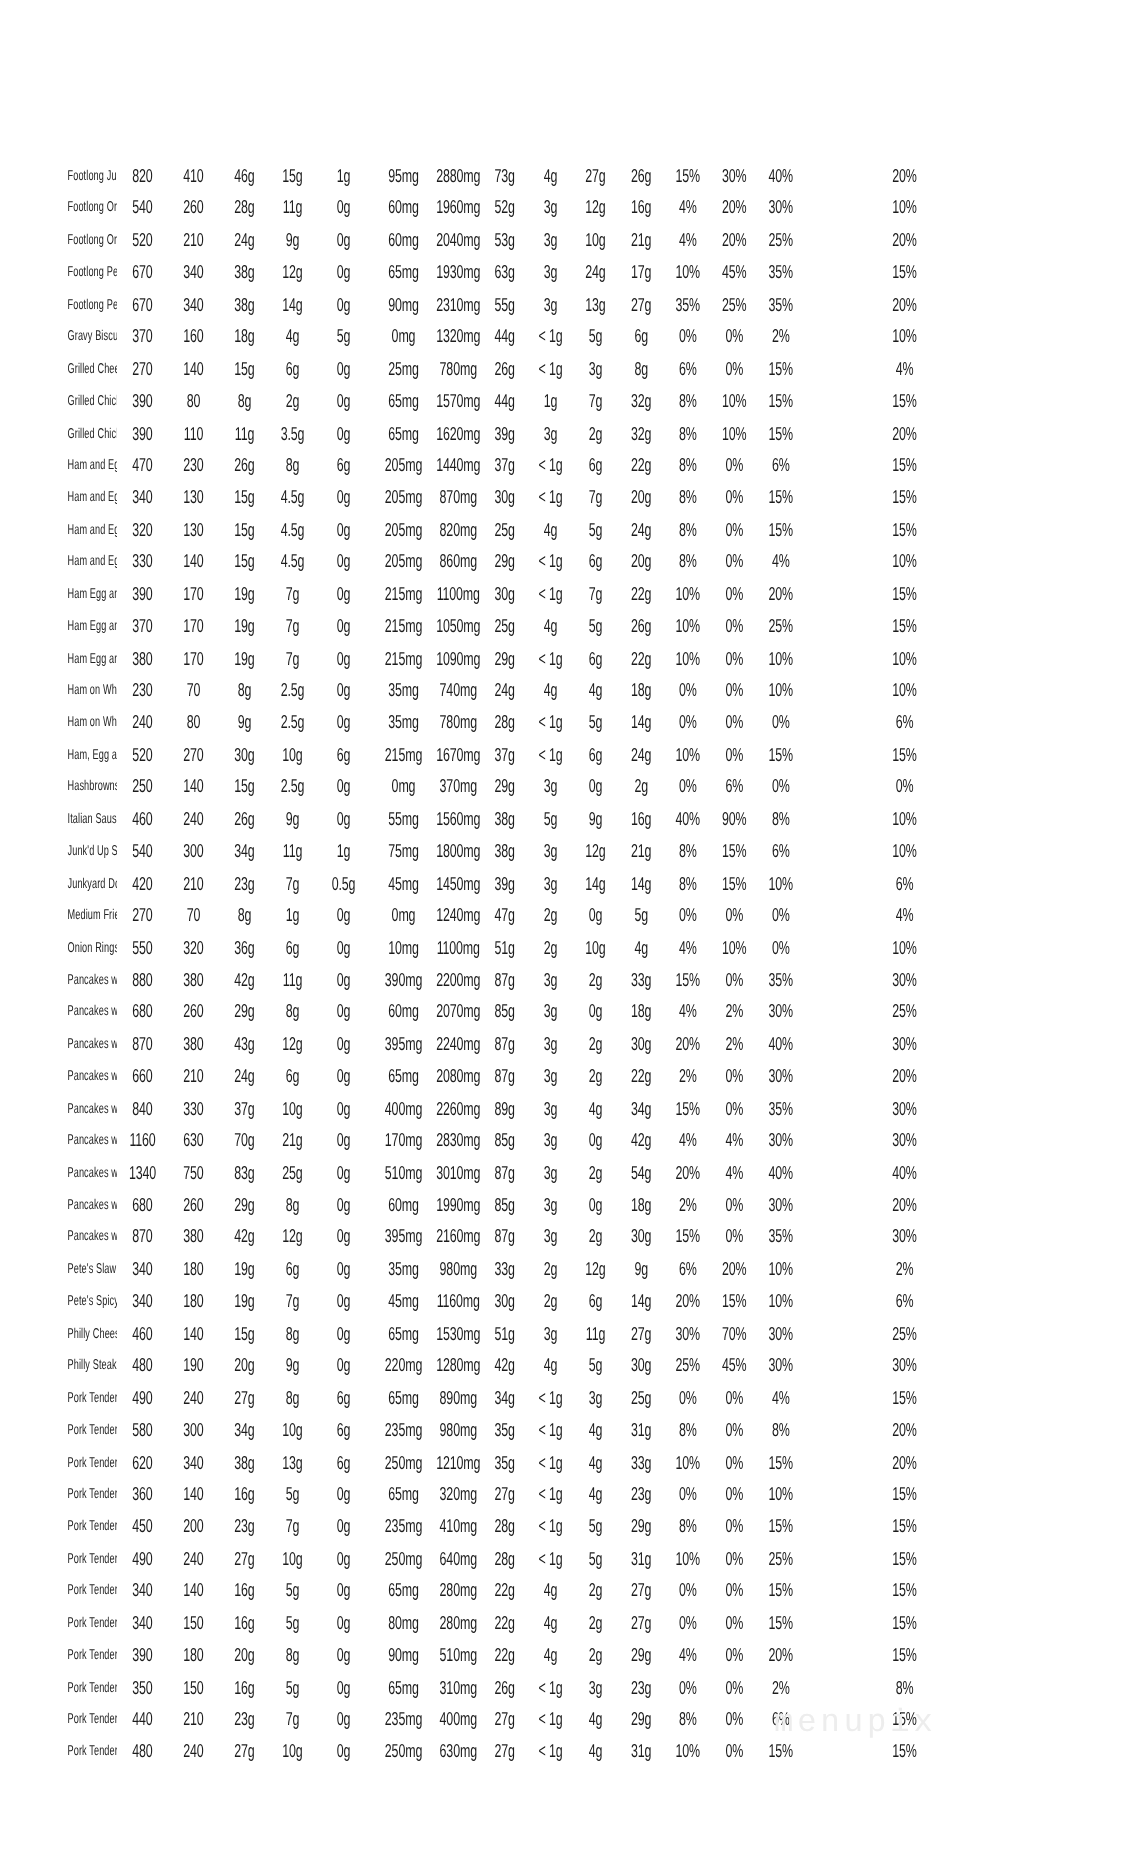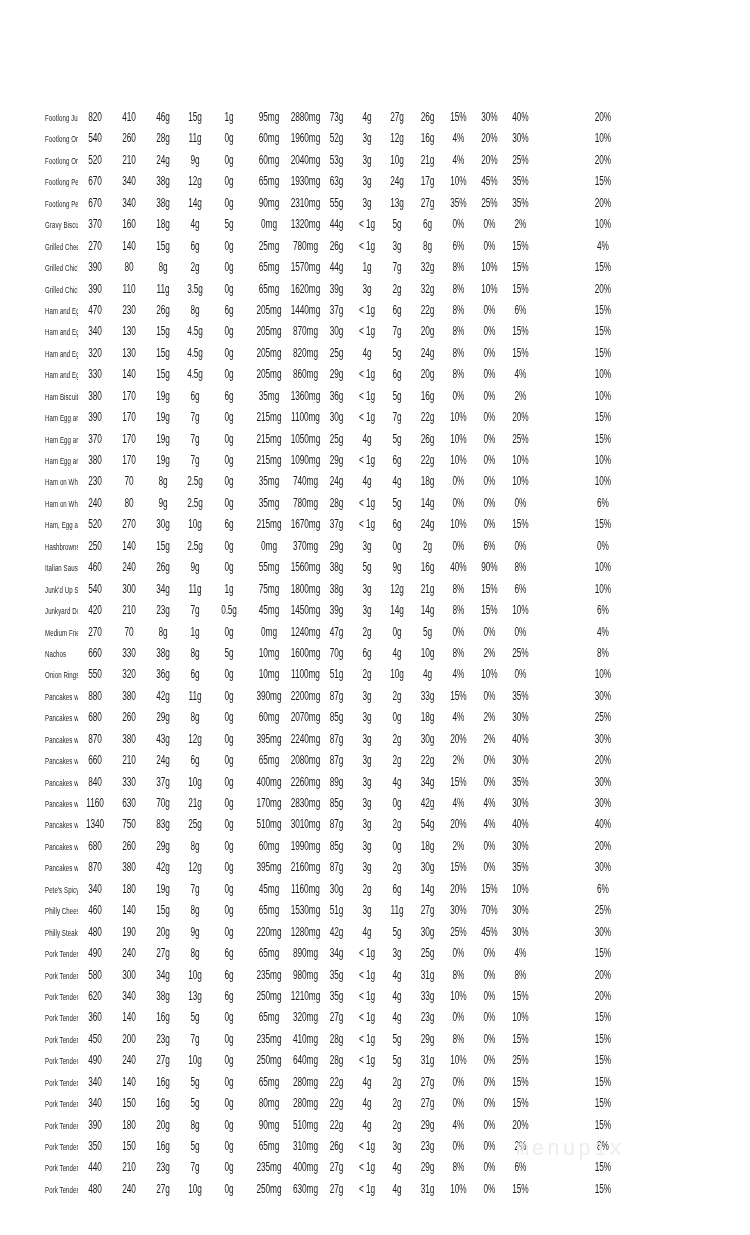--- a/index.html
+++ b/index.html
@@ -336,38 +336,20 @@
             <td class="col-num c9">29g</td>
             <td class="col-num c10">&lt; 1g</td>
             <td class="col-num c11">6g</td>
             <td class="col-num c12">20g</td>
             <td class="col-num c13">8%</td>
             <td class="col-num c14">0%</td>
             <td class="col-num c15">4%</td>
             <td class="col-num c16">10%</td>
           </tr>
           <tr>
-            <td class="col-item c1">Ham Biscuit</td>
-            <td class="col-num c2">380</td>
-            <td class="col-num c3">170</td>
-            <td class="col-num c4">19g</td>
-            <td class="col-num c5">6g</td>
-            <td class="col-num c6">6g</td>
-            <td class="col-num c7">35mg</td>
-            <td class="col-num c8">1360mg</td>
-            <td class="col-num c9">36g</td>
-            <td class="col-num c10">&lt; 1g</td>
-            <td class="col-num c11">5g</td>
-            <td class="col-num c12">16g</td>
-            <td class="col-num c13">0%</td>
-            <td class="col-num c14">0%</td>
-            <td class="col-num c15">2%</td>
-            <td class="col-num c16">10%</td>
-          </tr>
-          <tr>
             <td class="col-item c1">Ham Egg and Cheese on Bun</td>
             <td class="col-num c2">390</td>
             <td class="col-num c3">170</td>
             <td class="col-num c4">19g</td>
             <td class="col-num c5">7g</td>
             <td class="col-num c6">0g</td>
             <td class="col-num c7">215mg</td>
             <td class="col-num c8">1100mg</td>
             <td class="col-num c9">30g</td>
             <td class="col-num c10">&lt; 1g</td>
@@ -552,38 +534,20 @@
             <td class="col-num c9">47g</td>
             <td class="col-num c10">2g</td>
             <td class="col-num c11">0g</td>
             <td class="col-num c12">5g</td>
             <td class="col-num c13">0%</td>
             <td class="col-num c14">0%</td>
             <td class="col-num c15">0%</td>
             <td class="col-num c16">4%</td>
           </tr>
           <tr>
-            <td class="col-item c1">Nachos</td>
-            <td class="col-num c2">660</td>
-            <td class="col-num c3">330</td>
-            <td class="col-num c4">38g</td>
-            <td class="col-num c5">8g</td>
-            <td class="col-num c6">5g</td>
-            <td class="col-num c7">10mg</td>
-            <td class="col-num c8">1600mg</td>
-            <td class="col-num c9">70g</td>
-            <td class="col-num c10">6g</td>
-            <td class="col-num c11">4g</td>
-            <td class="col-num c12">10g</td>
-            <td class="col-num c13">8%</td>
-            <td class="col-num c14">2%</td>
-            <td class="col-num c15">25%</td>
-            <td class="col-num c16">8%</td>
-          </tr>
-          <tr>
             <td class="col-item c1">Onion Rings with Dipping Sauce</td>
             <td class="col-num c2">550</td>
             <td class="col-num c3">320</td>
             <td class="col-num c4">36g</td>
             <td class="col-num c5">6g</td>
             <td class="col-num c6">0g</td>
             <td class="col-num c7">10mg</td>
             <td class="col-num c8">1100mg</td>
             <td class="col-num c9">51g</td>
             <td class="col-num c10">2g</td>
@@ -750,20 +714,38 @@
             <td class="col-num c9">87g</td>
             <td class="col-num c10">3g</td>
             <td class="col-num c11">2g</td>
             <td class="col-num c12">30g</td>
             <td class="col-num c13">15%</td>
             <td class="col-num c14">0%</td>
             <td class="col-num c15">35%</td>
             <td class="col-num c16">30%</td>
           </tr>
           <tr>
+            <td class="col-item c1">Pete's Slaw</td>
+            <td class="col-num c2">340</td>
+            <td class="col-num c3">180</td>
+            <td class="col-num c4">19g</td>
+            <td class="col-num c5">6g</td>
+            <td class="col-num c6">0g</td>
+            <td class="col-num c7">35mg</td>
+            <td class="col-num c8">980mg</td>
+            <td class="col-num c9">33g</td>
+            <td class="col-num c10">2g</td>
+            <td class="col-num c11">12g</td>
+            <td class="col-num c12">9g</td>
+            <td class="col-num c13">6%</td>
+            <td class="col-num c14">20%</td>
+            <td class="col-num c15">10%</td>
+            <td class="col-num c16">2%</td>
+          </tr>
+          <tr>
             <td class="col-item c1">Pete's Spicy with Signature Beef Sauce</td>
             <td class="col-num c2">340</td>
             <td class="col-num c3">180</td>
             <td class="col-num c4">19g</td>
             <td class="col-num c5">7g</td>
             <td class="col-num c6">0g</td>
             <td class="col-num c7">45mg</td>
             <td class="col-num c8">1160mg</td>
             <td class="col-num c9">30g</td>
             <td class="col-num c10">2g</td>

